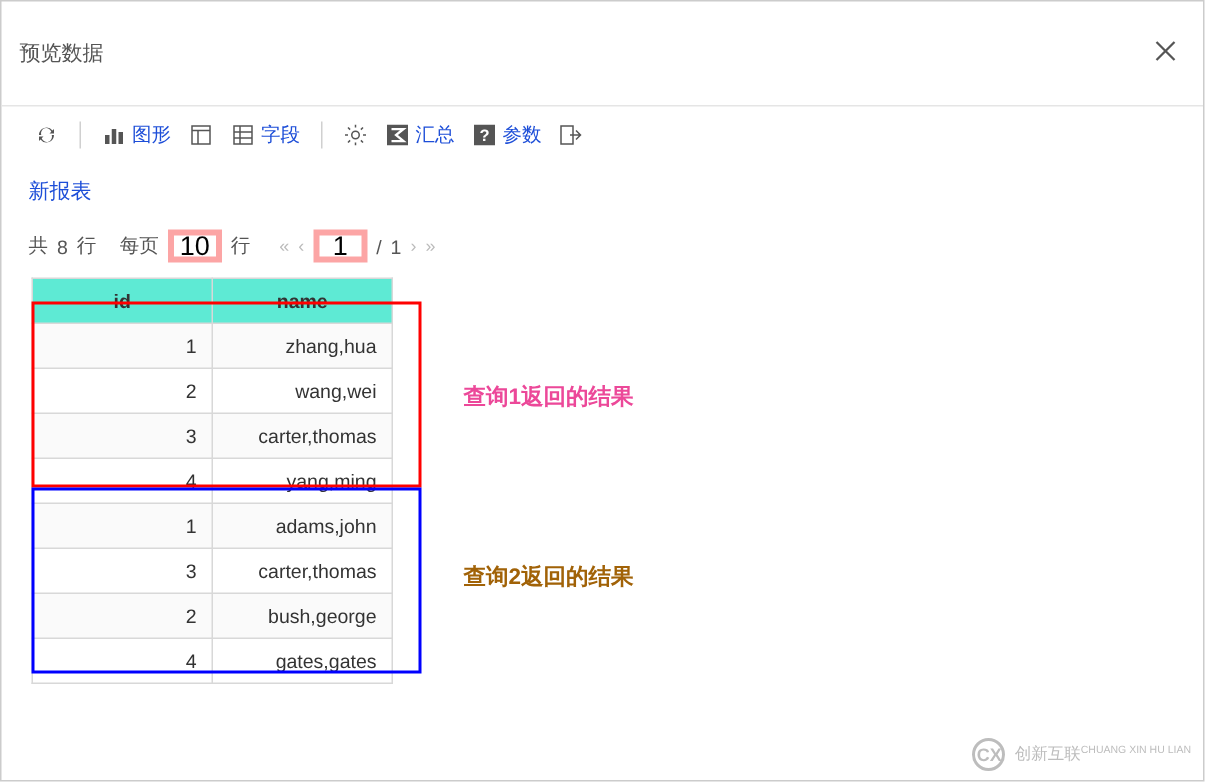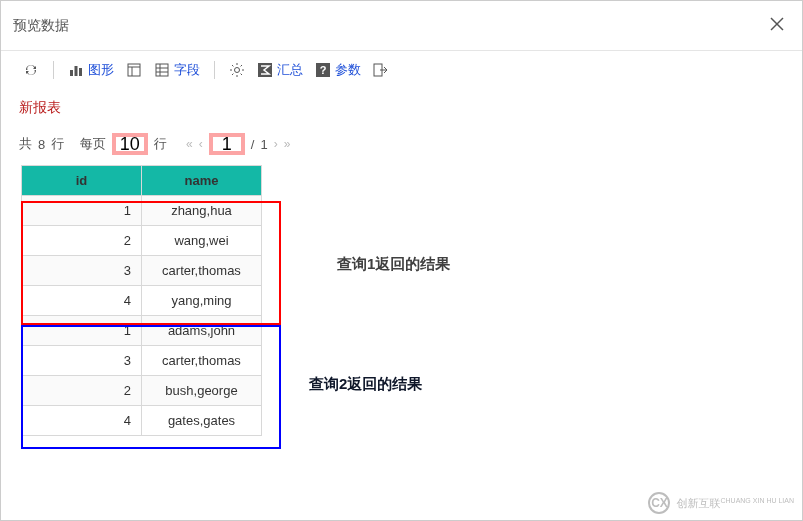--- a/index.html
+++ b/index.html
@@ -11,21 +11,21 @@
       width: 803px;
       height: 521px;
       border: 1px solid #ccc;
       position: relative;
       overflow: hidden;
     }
     .titlebar {
       display: flex;
       justify-content: space-between;
       align-items: center;
-      padding: 12px 12px;
+      padding: 22px 12px;
       border-bottom: 1px solid #e5e5e5;
       font-size: 14px;
       color: #555;
     }
     .close-btn {
       font-size: 18px;
       color: #555;
       cursor: pointer;
       padding: 2px 6px;
     }
@@ -56,21 +56,21 @@
       display: inline-flex;
       align-items: center;
       justify-content: center;
     }
     .content {
       padding: 4px 18px;
     }
     .report-title {
       margin: 6px 0 16px 0;
       font-size: 14px;
-      color: #b91c1c;
+      color: #1d4ed8;
     }
     .pager {
       display: flex;
       align-items: center;
       gap: 6px;
       font-size: 13px;
       color: #555;
       margin-bottom: 10px;
     }
     .pager input.page-size,
@@ -90,36 +90,36 @@
       border-collapse: collapse;
       margin-left: 2px;
     }
     table.data th, table.data td {
       border: 1px solid #d8d8d8;
       height: 30px;
       padding: 0 10px;
       font-size: 13px;
     }
     table.data th {
-      background: #14b8a6;
+      background: #5eead4;
       font-weight: bold;
       text-align: center;
       color: #333;
     }
     table.data td.col-id { text-align: right; width: 120px; }
-    table.data td.col-name { width: 120px; text-align: center; }
+    table.data td.col-name { width: 120px; text-align: right; }
     table.data tr:nth-child(even) td { background: #fafafa; }
     .annot {
       position: absolute;
       font-size: 15px;
       font-weight: bold;
       left: 308px;
     }
-    .annot.annot1 { top: 254px; color: #404040; margin-left: 28px; }
-    .annot.annot2 { top: 374px; color: #0f172a; text-align: right; }
+    .annot.annot1 { top: 254px; color: #ec4899; }
+    .annot.annot2 { top: 374px; color: #a16207; text-align: right; }
     .box {
       position: absolute;
       left: 20px;
       width: 260px;
       pointer-events: none;
     }
     .box.box1 { top: 200px; height: 124px; border: 2px solid #ff0000; }
     .box.box2 { top: 324px; height: 124px; border: 2px solid #0000ff; }
     .watermark {
       position: absolute;

